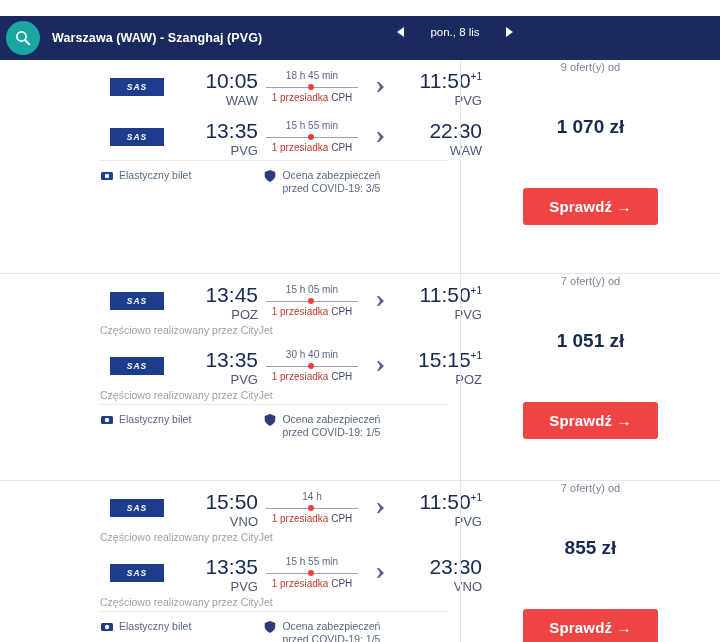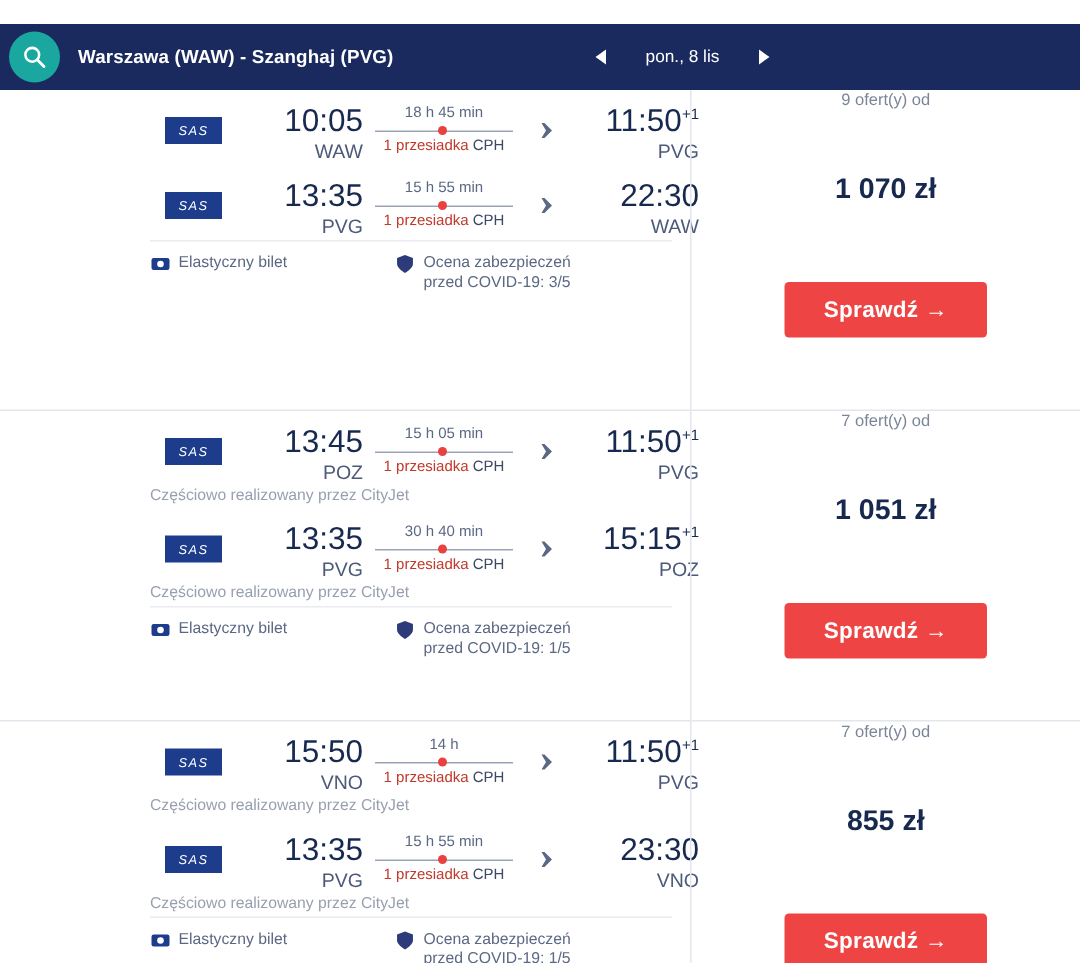--- a/index.html
+++ b/index.html
@@ -34,21 +34,21 @@
     display: flex; flex-direction: column; justify-content: center;
     flex: 0 0 auto;
   }
   .route-title { font-size: 12.5px; font-weight: bold; letter-spacing: .1px; line-height: 15px; }
   .route-sub { font-size: 11px; color: #d6dced; line-height: 15px; margin-top: 2px; }
   .route-sub .sep { color:#8f9bc2; margin: 0 3px; }
 
   .date-nav {
     position: absolute;
     left: 390px; top: 0; height: 32px;
-    display: flex; align-items: flex-start;
+    display: flex; align-items: center;
     font-size: 11.5px;
   }
   .date-group { display:flex; align-items:center; }
   .arrow-btn {
     width: 22px; height: 44px;
     display:flex; align-items:center; justify-content:center;
     cursor: pointer;
   }
   .arrow-btn svg { display:block; }
   .date-label { min-width: 86px; text-align: center; color:#ffffff; font-size: 11.5px; }
@@ -61,24 +61,24 @@
 
   .offer { position: relative; border-bottom: 1px solid #e3e6ec; }
   .offer:last-child { border-bottom: none; }
 
   .leg {
     display: flex; align-items: center;
     padding: 6px 0 2px 0;
     height: 50px;
   }
   .airline-logo {
-    width: 38px; height: 18px;
+    width: 54px; height: 18px;
     background: #1d3c8c;
     color: #fff;
-    font-size: 8.5px; font-weight: normal; font-style: italic;
+    font-size: 8.5px; font-weight: bold; font-style: italic;
     letter-spacing: 1px;
     display:flex; align-items:center; justify-content:center;
     margin-left: 110px;
     flex: 0 0 auto;
   }
   .time-col {
     width: 86px;
     text-align: right;
     margin-left: 8px;
     flex: 0 0 auto;

